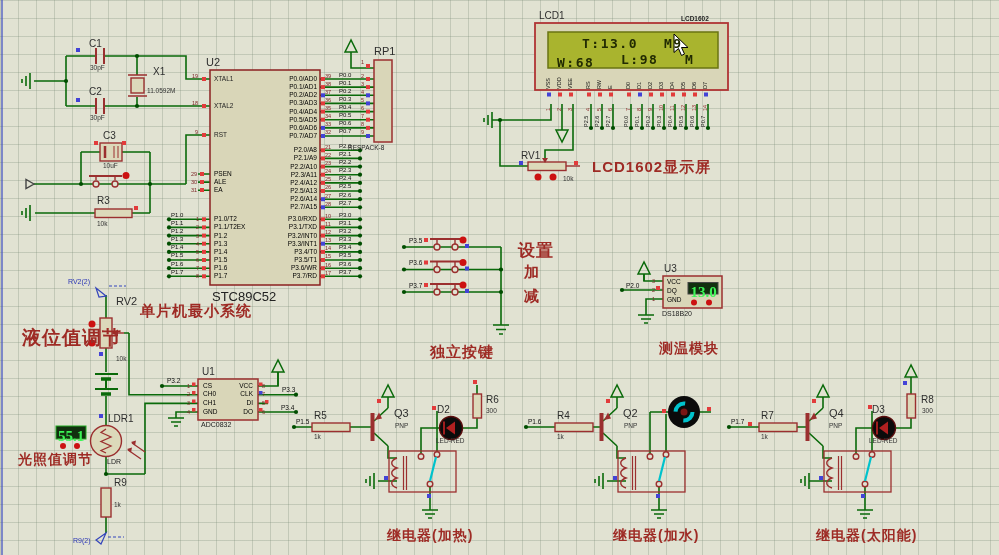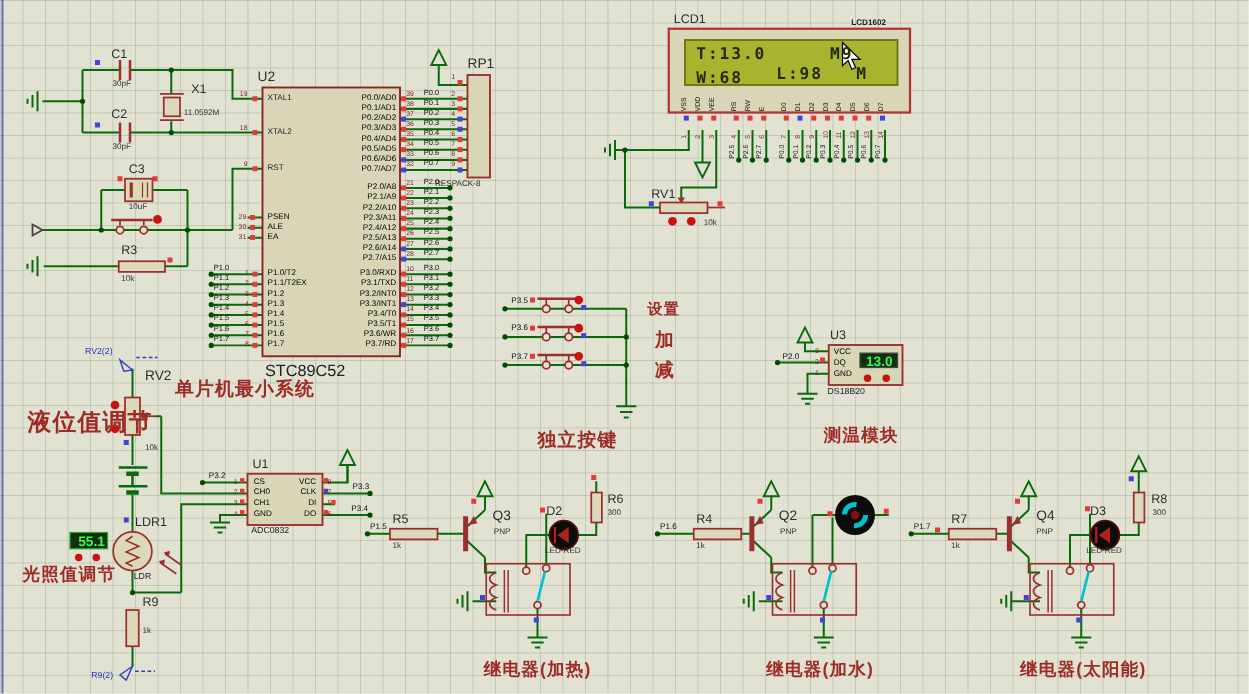--- a/index.html
+++ b/index.html
@@ -27,22 +27,22 @@
   .rows.p87>div{height:8.7px;line-height:8.7px;}
   .rows.p9>div{height:9px;line-height:9px;}
   .rows.p225>div{height:22.5px;line-height:8px;font-size:6.5px;}
   .ra{text-align:right;}
   .vflex{position:absolute;display:flex;}
   .vflex>div{width:11px;height:100%;writing-mode:vertical-rl;transform:rotate(180deg);
     font-size:5.5px;color:#111;overflow:visible;}
   .vflex.vnum>div{color:#8b2222;}
   .lcdtxt{position:absolute;font-family:"DejaVu Sans Mono",monospace;font-weight:bold;
     color:#222b02;font-size:13px;letter-spacing:1.5px;}
-  .seg{position:absolute;font-family:Liberation Sans, sans-serif;font-weight:bold;
-    color:#3cf556;font-size:11px;}
+  .seg{position:absolute;font-family:Liberation Serif, serif;font-weight:bold;
+    color:#3cf556;font-size:15px;}
 </style>
 </head>
 <body>
 
 <div id="canvas">
 
 <svg width="999" height="555">
 
   <line x1="2" y1="0" x2="2" y2="555" stroke="#3b4bc0" stroke-width="1.5" opacity="0.8"></line>
 
@@ -580,21 +580,21 @@
       <div>4</div>
       <div>5</div>
       <div>6</div>
       <div>7</div>
       <div>8</div>
       <div>9</div>
     </div>
 
 <div class="lbl ref" style="left:539px;top:10px;font-size:10px">LCD1</div>
 <div class="lbl" style="left:681px;top:15px;font-size:6.5px;font-weight:bold;color:#222">LCD1602</div>
-<div class="lcdtxt" style="left:557px;top:36px">T:13.0</div>
+<div class="lcdtxt" style="left:582px;top:36px">T:13.0</div>
 <div class="lcdtxt" style="left:664px;top:36px">M9</div>
 <div class="lcdtxt" style="left:557px;top:55px">W:68</div>
 <div class="lcdtxt" style="left:621px;top:52px">L:98</div>
 <div class="lcdtxt" style="left:685px;top:52px">M</div>
 <div class="vflex" style="left:545px;top:69px;height:20px">
       <div>VSS</div>
       <div>VDD</div>
       <div>VEE</div>
     </div>
 <div class="vflex" style="left:585px;top:69px;height:20px">
@@ -731,21 +731,22 @@
 <div class="lbl net" style="left:731px;top:417.5px">P1.7</div>
 <div class="lbl ref" style="left:761px;top:410px">R7</div>
 <div class="lbl val" style="left:761px;top:433px">1k</div>
 <div class="lbl ref" style="left:829px;top:407px;font-size:11px">Q4</div>
 <div class="lbl val" style="left:829px;top:422px">PNP</div>
 <div class="lbl ref" style="left:872px;top:404px">D3</div>
 <div class="lbl val" style="left:869px;top:437px">LED-RED</div>
 <div class="lbl ref" style="left:921px;top:394px">R8</div>
 <div class="lbl val" style="left:922px;top:407px">300</div>
 
-<div class="lbl cap" style="left:518px;top:239px;font-size:12px">设置</div>
+<div class="lbl cap" style="left:592px;top:158px;font-size:15px">LCD1602显示屏</div>
+<div class="lbl cap" style="left:518px;top:239px;font-size:17px">设置</div>
 <div class="lbl cap" style="left:524px;top:263px;font-size:15px">加</div>
 <div class="lbl cap" style="left:524px;top:287px;font-size:15px">减</div>
 <div class="lbl cap" style="left:430px;top:343px;font-size:15px">独立按键</div>
 <div class="lbl cap" style="left:140px;top:302px;font-size:15px">单片机最小系统</div>
 <div class="lbl cap" style="left:22px;top:325px;font-size:19px">液位值调节</div>
 <div class="lbl cap" style="left:18px;top:451px">光照值调节</div>
 <div class="lbl cap" style="left:659px;top:340px">测温模块</div>
 <div class="lbl cap" style="left:387px;top:527px">继电器(加热)</div>
 <div class="lbl cap" style="left:613px;top:527px">继电器(加水)</div>
 <div class="lbl cap" style="left:816px;top:527px">继电器(太阳能)</div>

